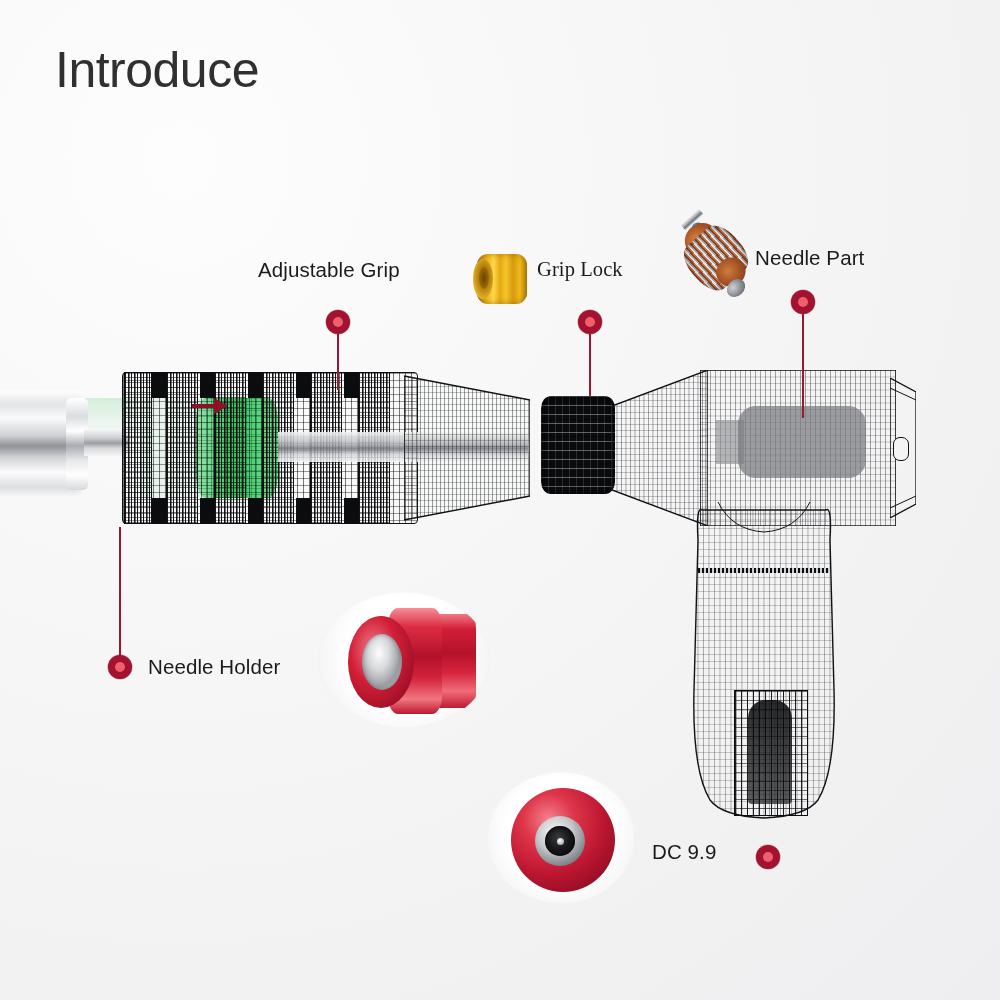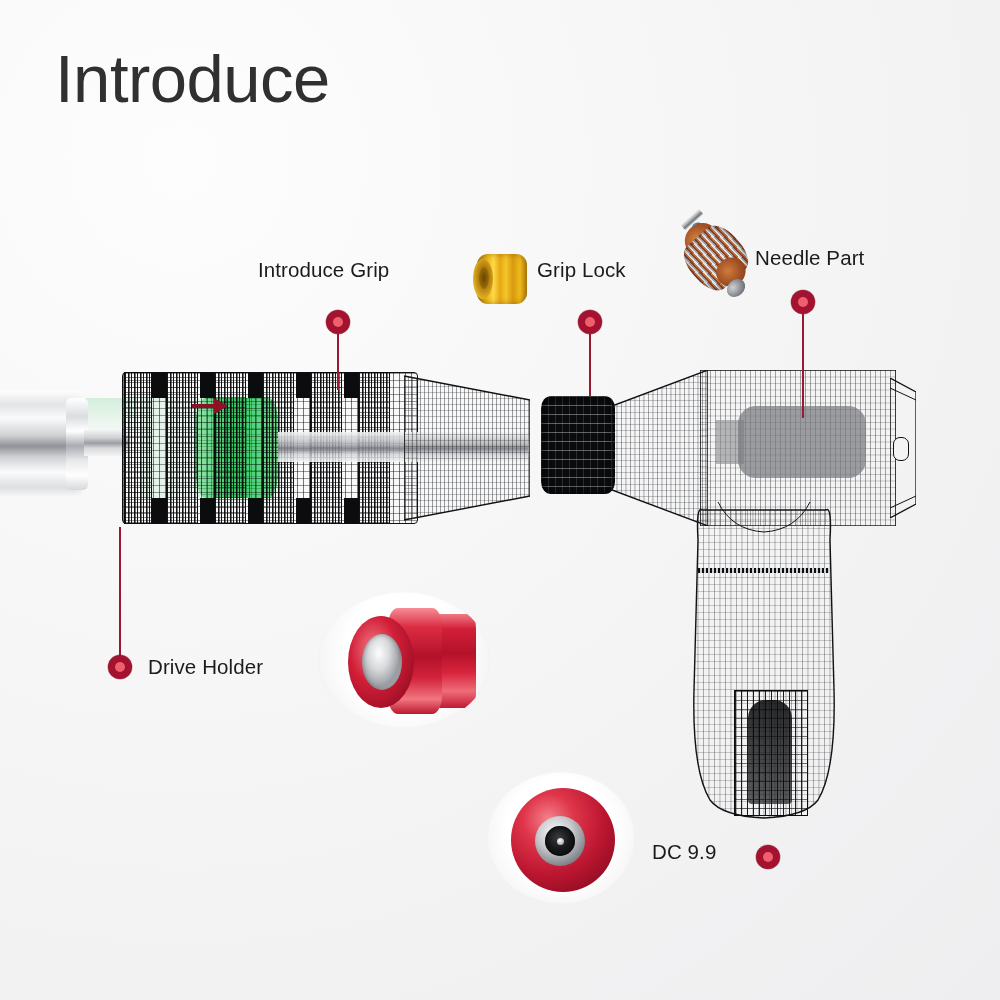--- a/index.html
+++ b/index.html
@@ -12,21 +12,21 @@
     position: relative;
     width: 1000px; height: 1000px;
     background:
       radial-gradient(circle at 18% 16%, #fdfdfd 0%, #f7f7f8 38%, #f2f2f3 70%, #eeeef0 100%);
     overflow: hidden;
   }
   
   #page-title {
     position: absolute;
     left: 55px; top: 45px;
-    font-size: 67px;
+    font-size: 50px;
     font-weight: 400;
     color: #303031;
     letter-spacing: -0.5px;
     line-height: 1;
     text-align: center;
   }
   
   .callout-label {
     position: absolute;
     font-size: 20.5px;
@@ -520,32 +520,32 @@
   </div>
 
   <div class="inset" id="inset-dc">
     <div class="vignette"></div>
     <div class="dc-barrel"></div>
     <div class="dc-ring"></div>
     <div class="dc-hole"></div>
     <div class="dc-pin"></div>
   </div>
 
-  <div class="callout-label" style="left:258px;top:258px;">Introduce Grip</div>
+  <div class="callout-label" style="left:258px;top:258px;">Adjustable Grip</div>
   <div class="leader" style="left:337px;top:334px;height:56px;"></div>
   <div class="dot" style="left:326px;top:310px;"></div>
 
-  <div class="callout-label" style="left:537px;top:258px;">Grip Lock</div>
+  <div class="callout-label" style="left:537px;top:258px;font-family:Liberation Serif, serif;">Grip Lock</div>
   <div class="leader" style="left:589px;top:334px;height:62px;"></div>
   <div class="dot" style="left:578px;top:310px;"></div>
 
   <div class="callout-label" style="left:755px;top:246px;">Needle Part</div>
   <div class="leader" style="left:802px;top:314px;height:104px;"></div>
   <div class="dot" style="left:791px;top:290px;"></div>
 
   <div class="leader" style="left:119px;top:527px;height:130px;"></div>
   <div class="dot" style="left:108px;top:655px;"></div>
-  <div class="callout-label" style="left:148px;top:655px;">Drive Holder</div>
+  <div class="callout-label" style="left:148px;top:655px;">Needle Holder</div>
 
   <div class="callout-label" style="left:652px;top:840px;">DC 9.9</div>
   <div class="dot" style="left:756px;top:845px;"></div>
 
 </div>
 
 </body></html>

